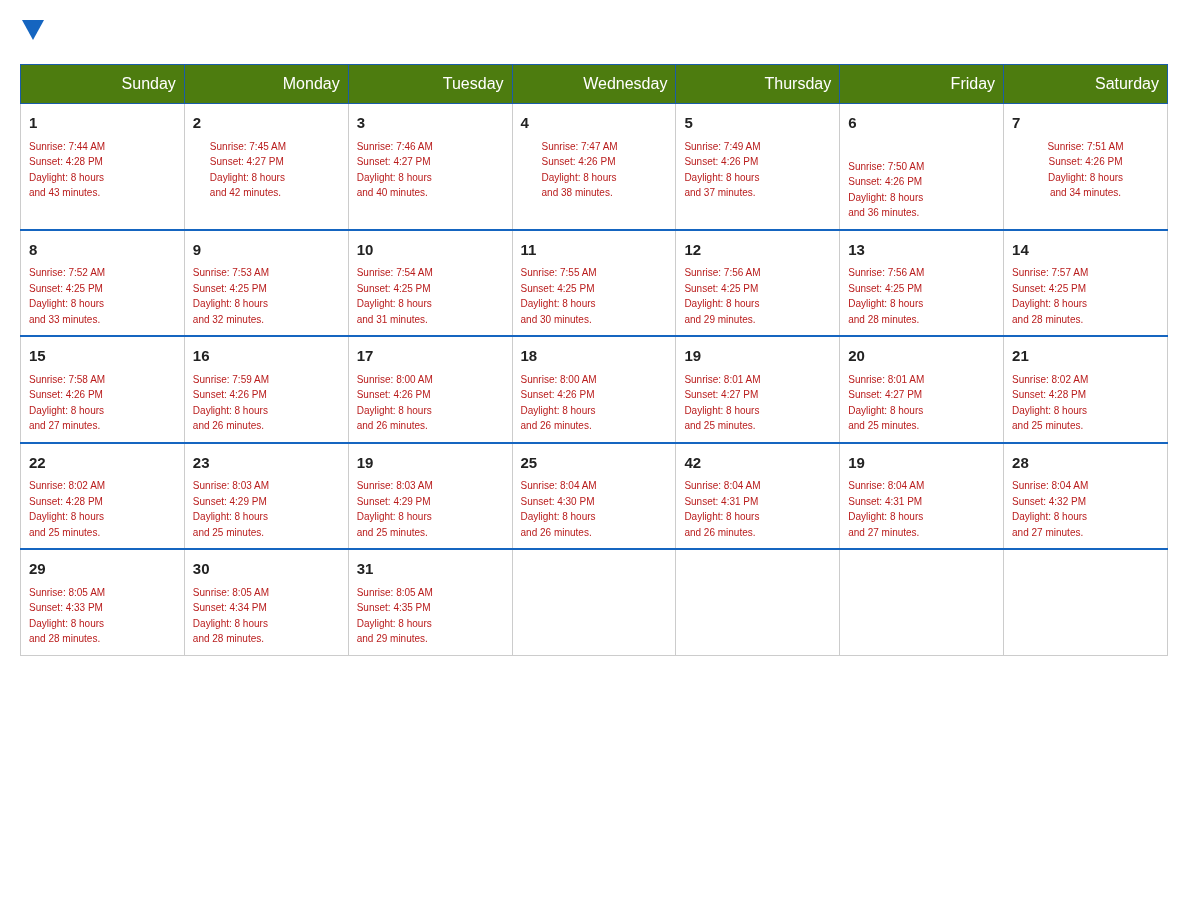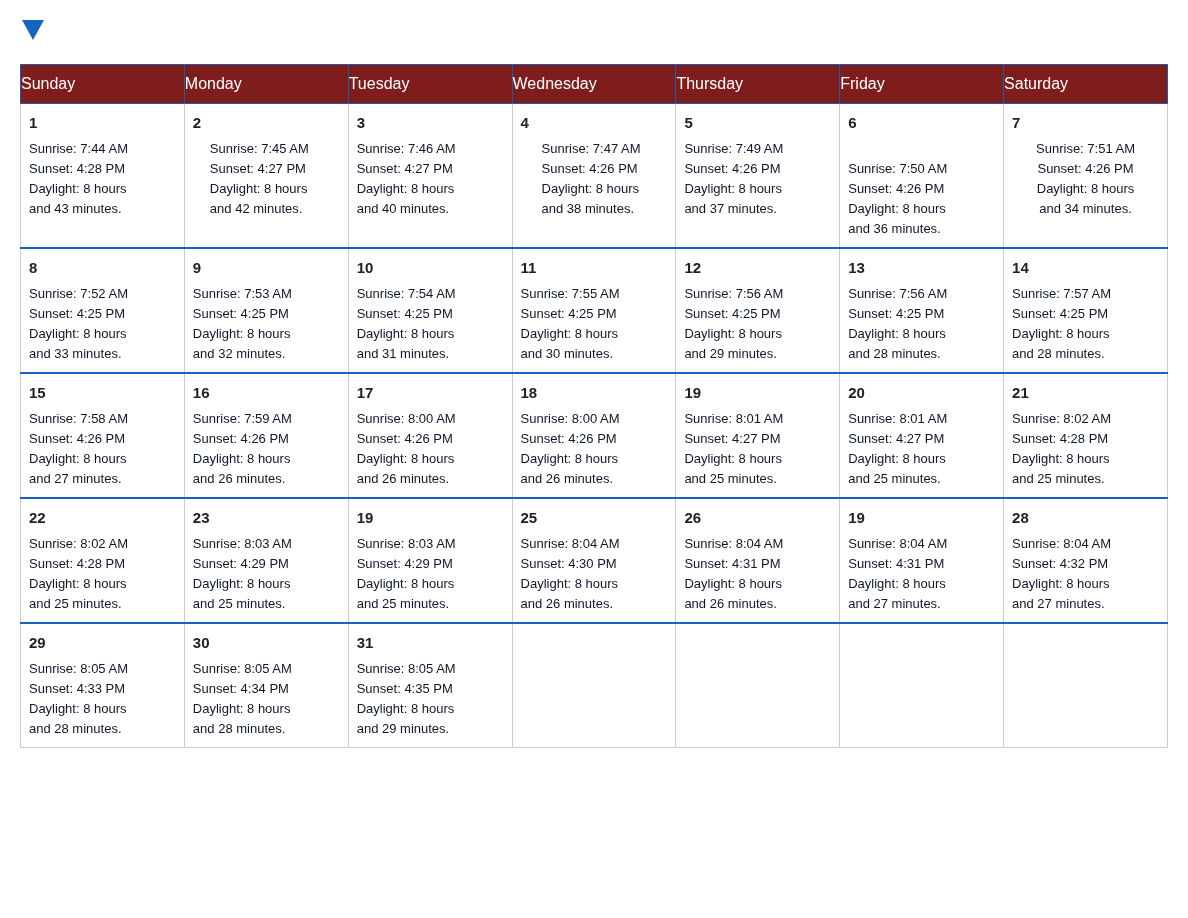--- a/index.html
+++ b/index.html
@@ -50,24 +50,24 @@
       font-size: 22px;
       color: #555;
       margin-top: 4px;
     }
     .calendar-table {
       width: 100%;
       border-collapse: collapse;
       border: 1px solid #bbb;
     }
     .calendar-table th {
-      background-color: #7f1d1d;
+      background-color: #4d7c0f;
       color: #fff;
-      padding: 10px 0;
-      text-align: left;
+      padding: 10px 8px;
+      text-align: right;
       font-size: 16px;
       font-weight: normal;
       border: 1px solid #1a5ca8;
     }
     .calendar-table td {
       vertical-align: top;
       padding: 8px;
       border: 1px solid #ccc;
       width: calc(100% / 7);
       min-height: 110px;
@@ -76,22 +76,22 @@
       line-height: 1.5;
     }
     .day-number {
       font-size: 15px;
       font-weight: bold;
       color: #222;
       display: block;
       margin-bottom: 4px;
     }
     .day-info {
-      font-size: 13px;
-      color: #0f172a;
+      font-size: 10px;
+      color: #b91c1c;
       line-height: 1.55;
     }
     .row-separator td {
       border-top: 2px solid #1565c0;
     }
   </style>
 </head>
 <body>
 
 <div class="header">
@@ -304,21 +304,21 @@
 and 25 minutes.</div>
         </td>
         <td>
           <span class="day-number">25</span>
           <div class="day-info" style="white-space: pre-line;">Sunrise: 8:04 AM
 Sunset: 4:30 PM
 Daylight: 8 hours
 and 26 minutes.</div>
         </td>
         <td>
-          <span class="day-number">26</span>
+          <span class="day-number">42</span>
           <div class="day-info" style="white-space: pre-line;">Sunrise: 8:04 AM
 Sunset: 4:31 PM
 Daylight: 8 hours
 and 26 minutes.</div>
         </td>
         <td>
           <span class="day-number">19</span>
           <div class="day-info" style="white-space: pre-line;">Sunrise: 8:04 AM
 Sunset: 4:31 PM
 Daylight: 8 hours

